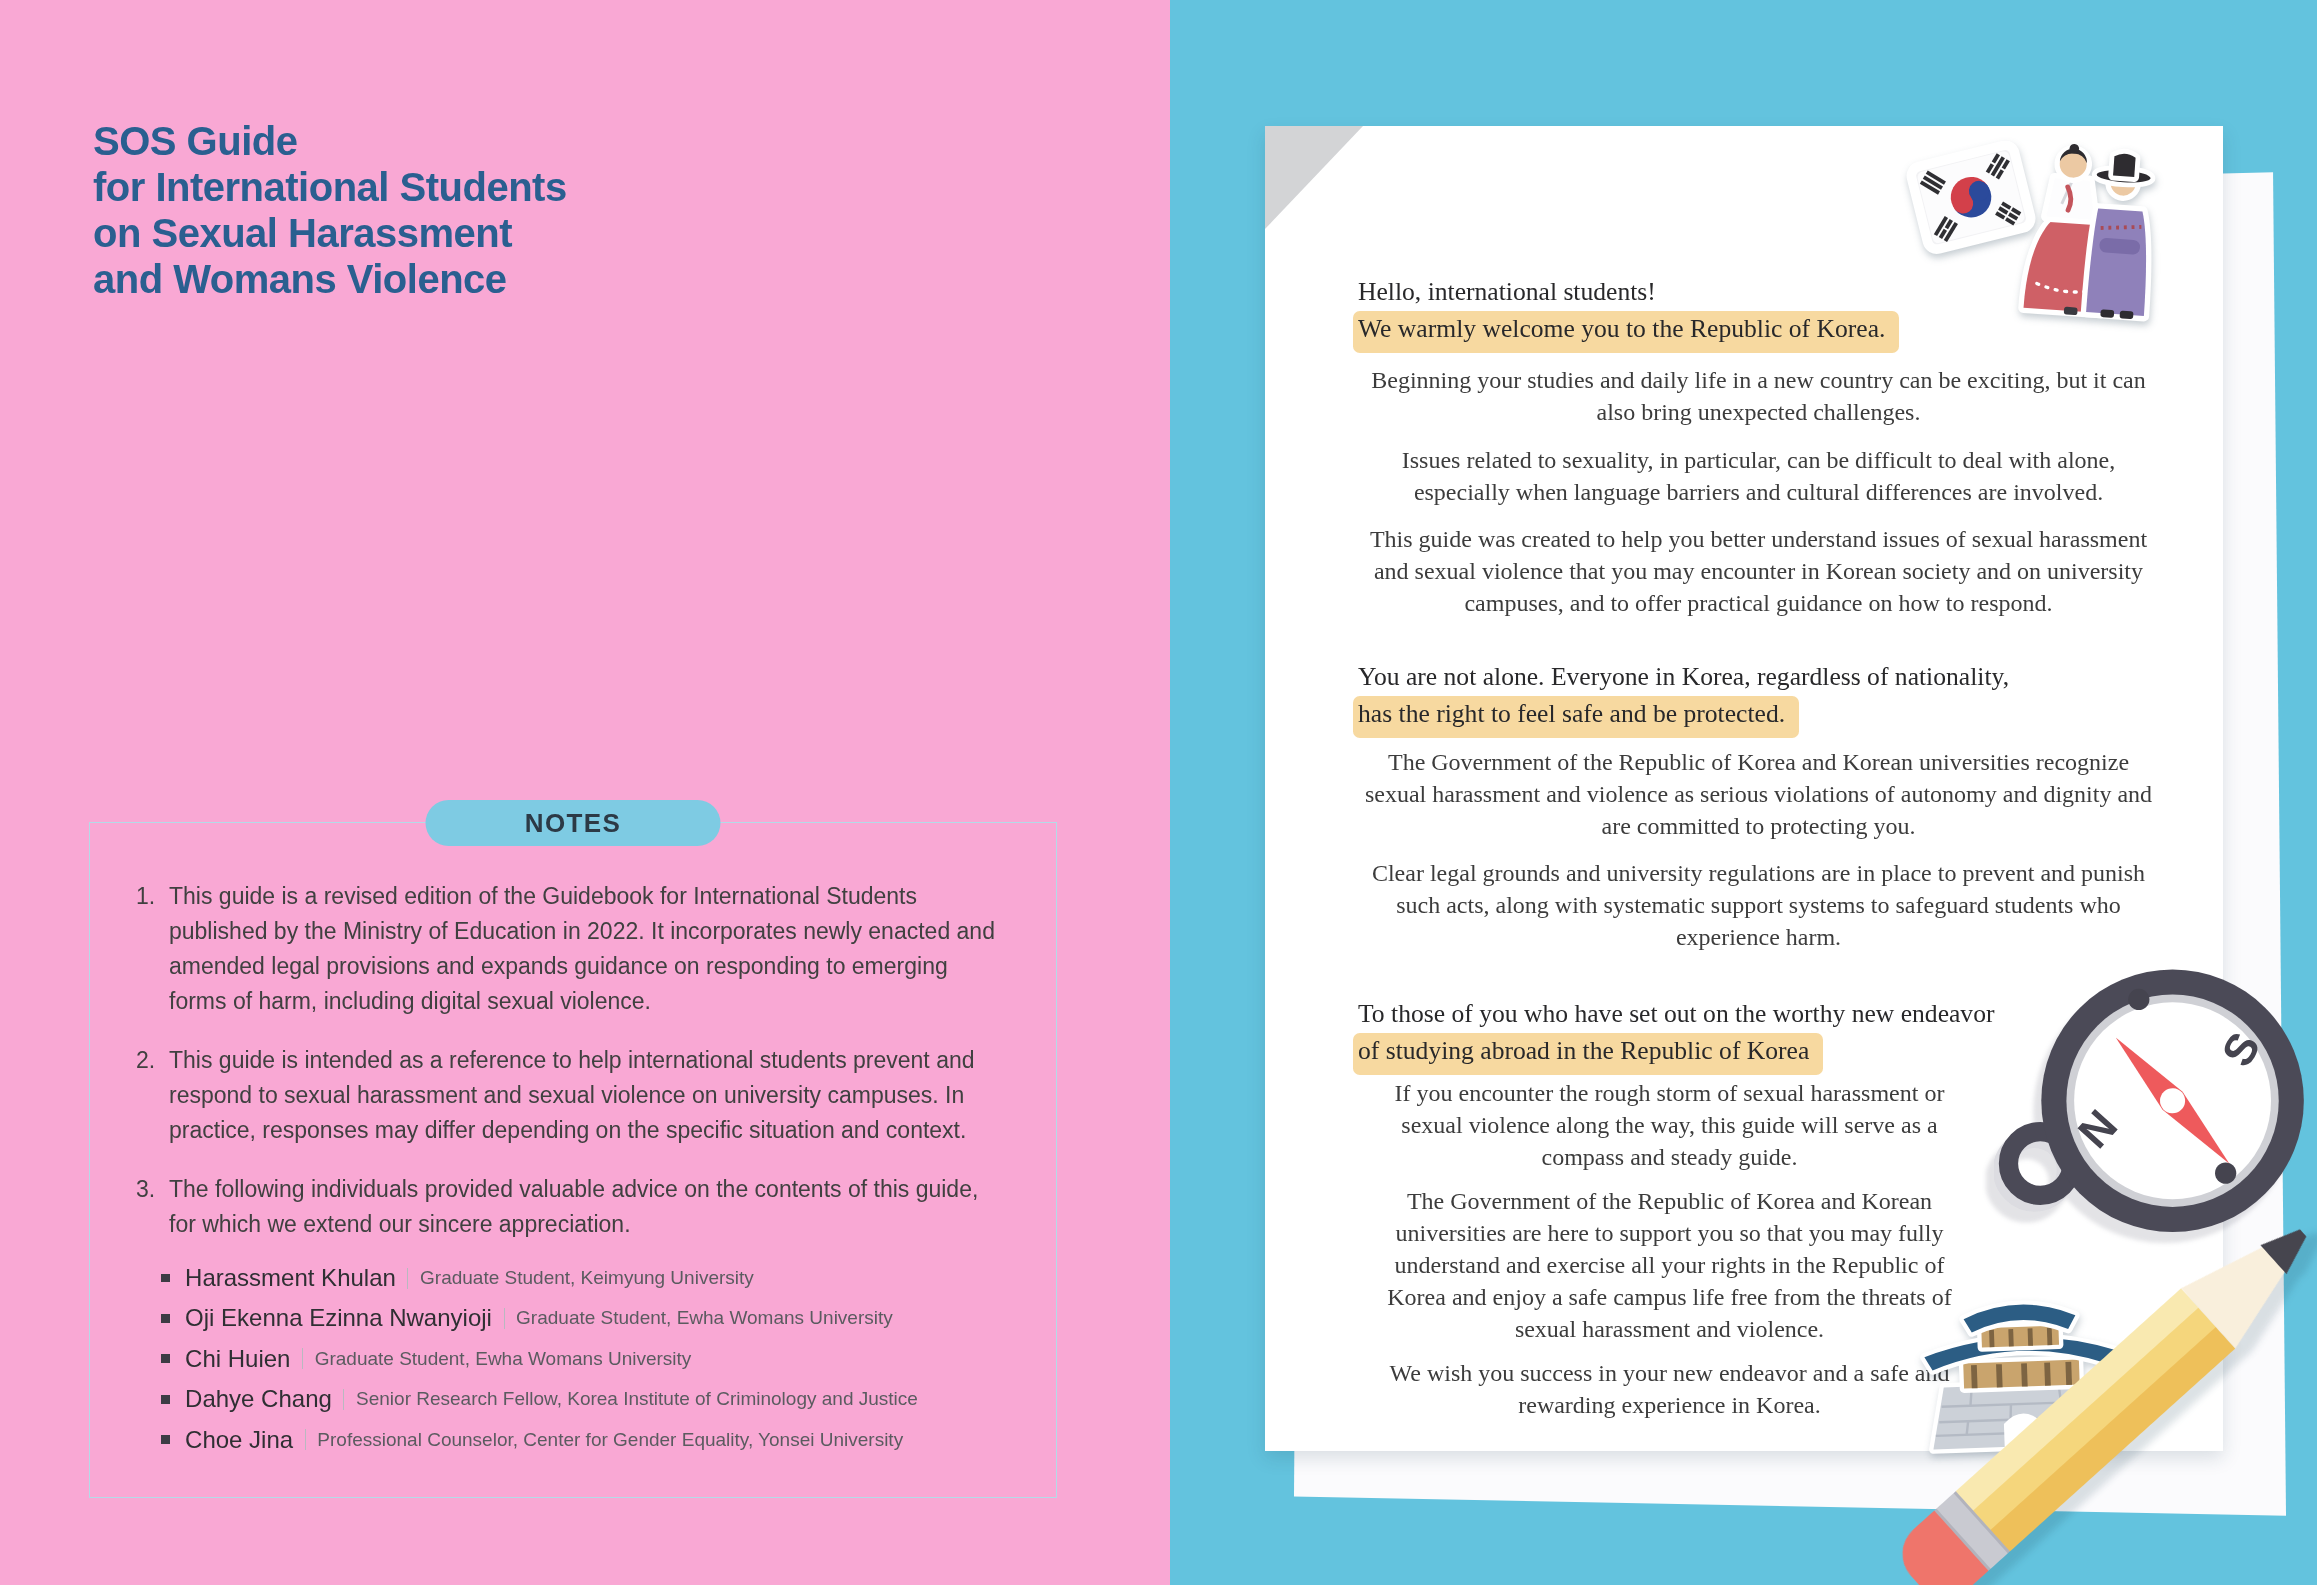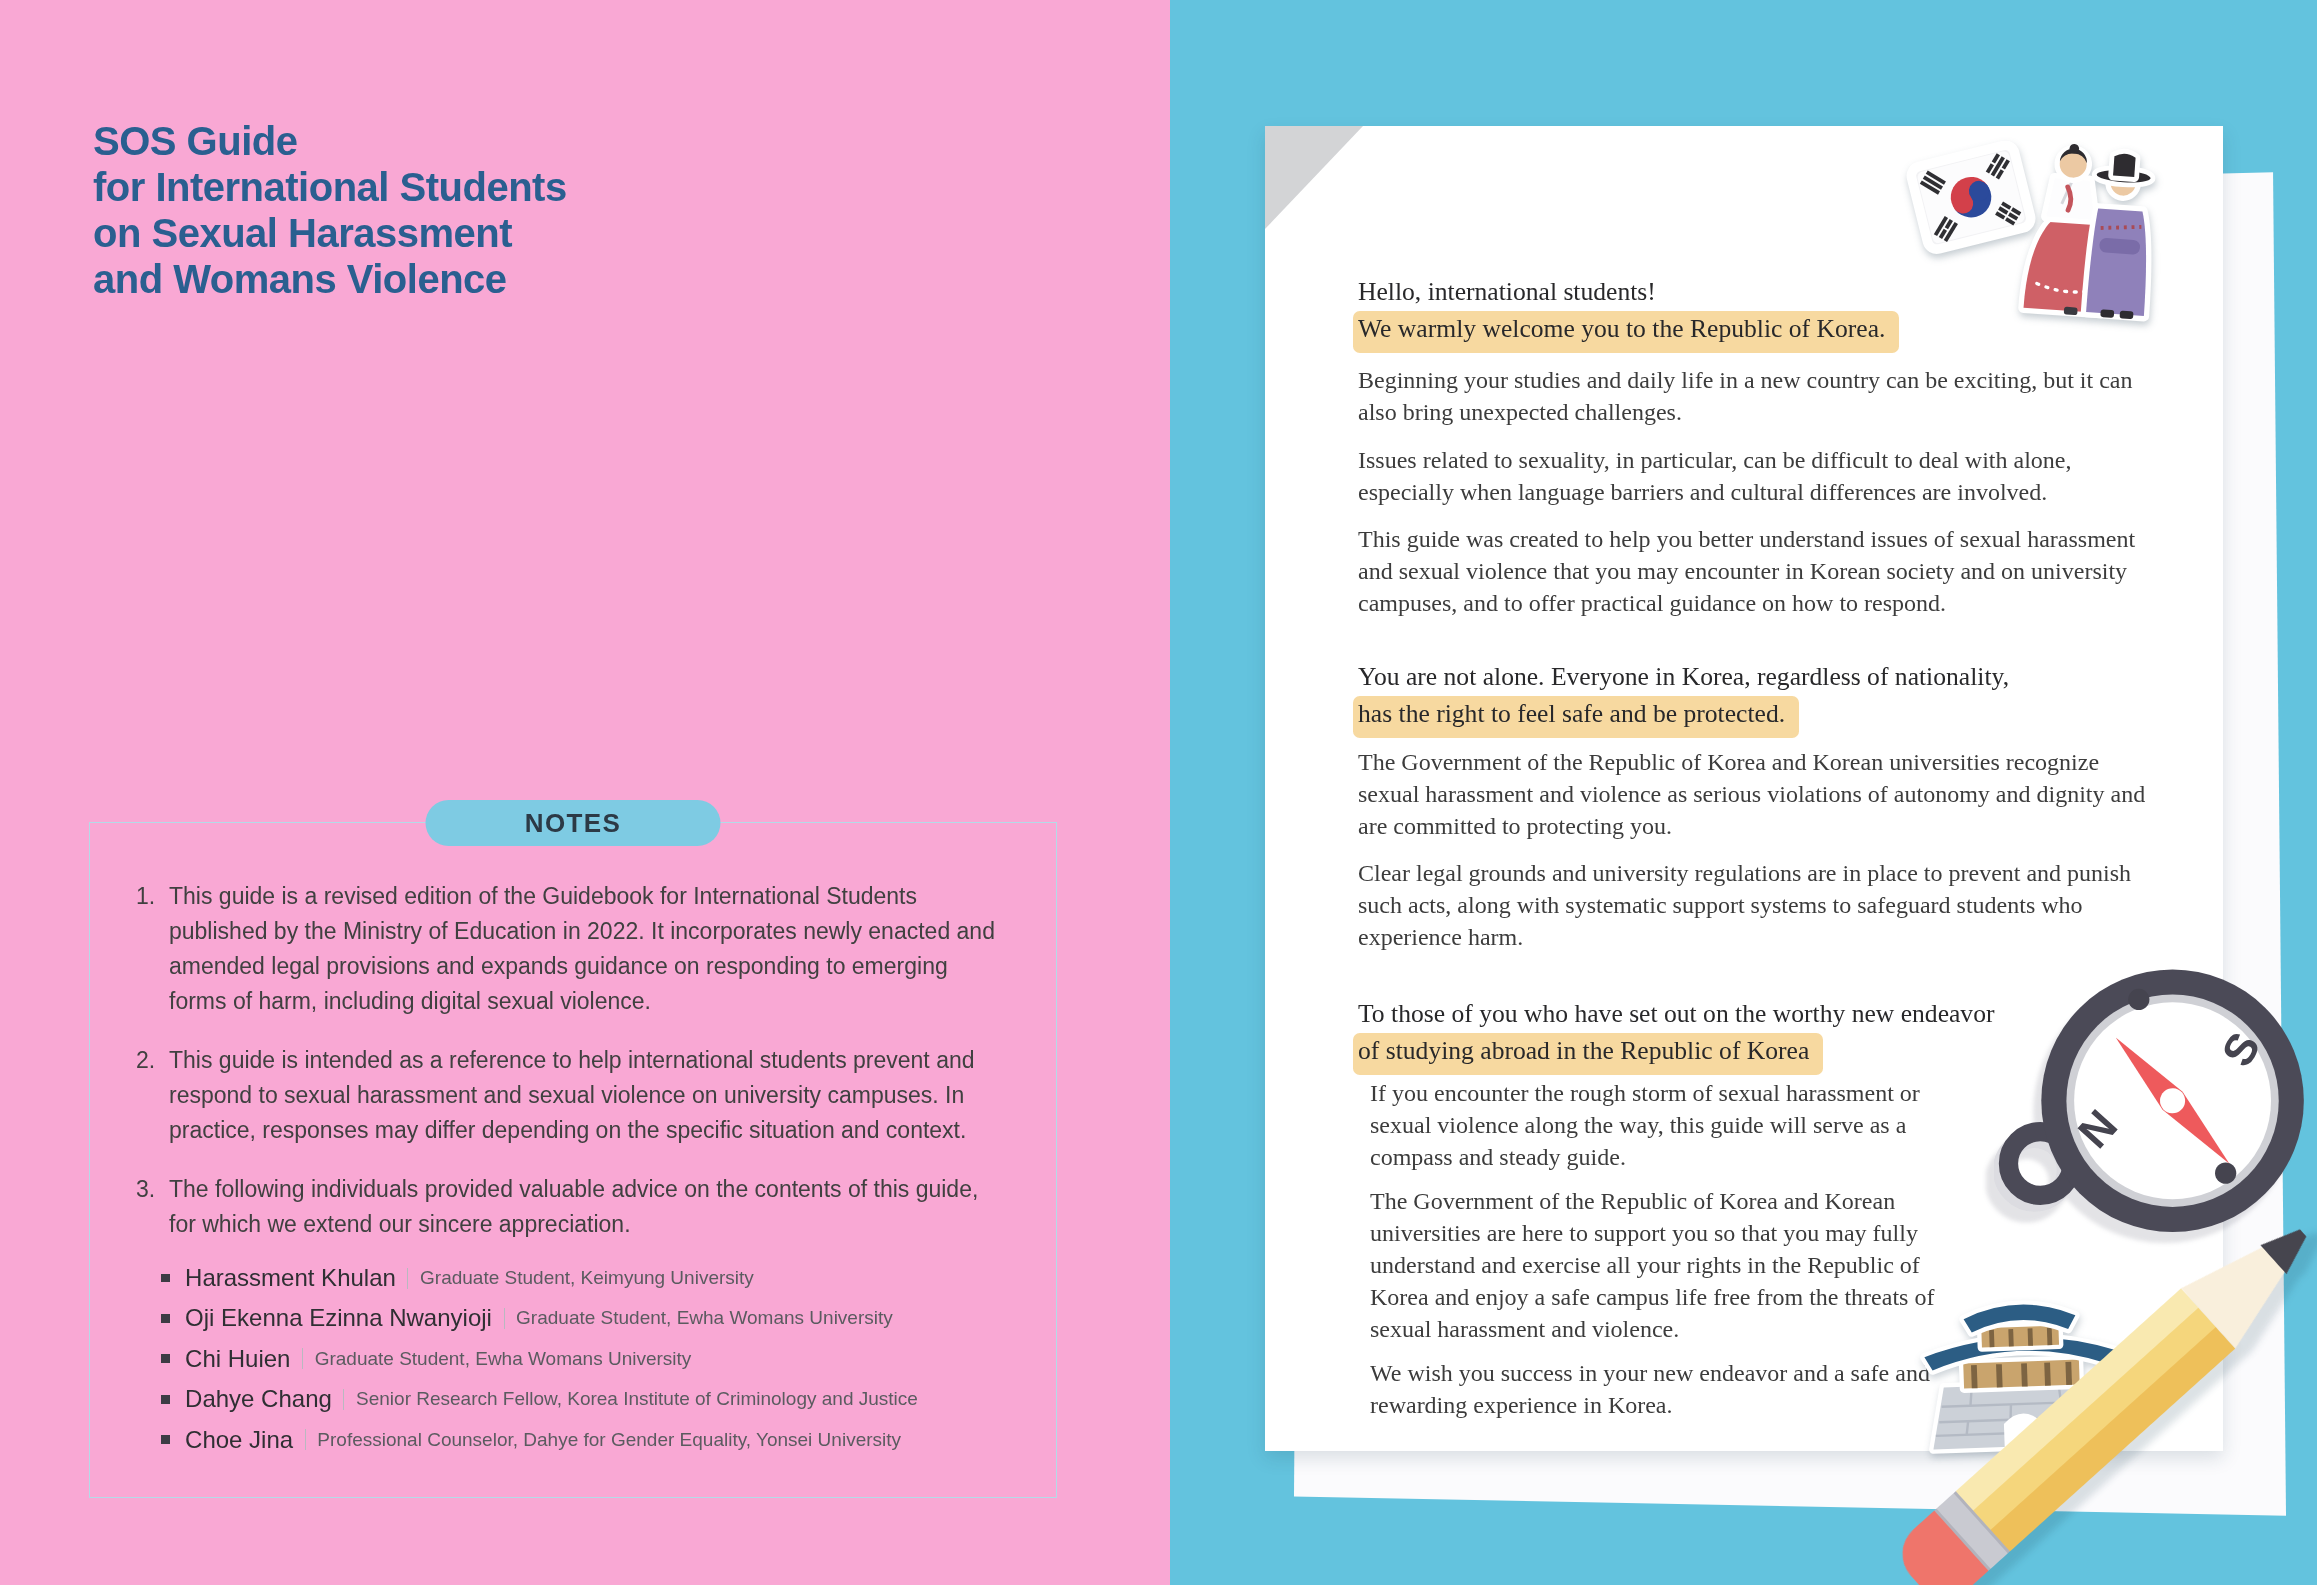--- a/index.html
+++ b/index.html
@@ -30,21 +30,21 @@
   .back-paper{position:absolute;left:122px;top:153px;width:998px;height:1371px;background:#fbfbfd;
               clip-path:polygon(1.2% 3.2%,98.3% 1.4%,99.6% 99.4%,0.2% 98%);
               filter:drop-shadow(0 4.8px 6.8px rgba(30,60,80,.22));}
   .paper{position:absolute;left:95px;top:126px;width:958px;height:1325px;background:#ffffff;
          box-shadow:0 7.7px 17.4px rgba(30,60,80,.15);}
   .fold{position:absolute;left:0;top:0;width:98px;height:103px;background:#d3d4d6;
         clip-path:polygon(0 0,100% 0,0 100%);}
   .letter{position:absolute;left:93px;top:147px;width:801px;
           font-family:"Liberation Serif",serif;color:#3c3c3c;font-size:24px;line-height:32px;}
   .l-head{font-size:25.6px;line-height:37px;font-weight:normal;color:#28282a;}
-  .letter p{margin:15.4px 0 0 0;}
+  .letter p{margin:15.4px 0 0 0;text-align:center;}
   .letter p.first{margin-top:17.4px;}
   .gap{margin-top:39px;}
   .gap2{margin-top:42px;}
   .hl{background:#f7d9a0;padding:2.9px 13.5px 9.7px 4.8px;margin-left:-4.8px;border-radius:6.8px;}
   .narrow{width:623px;}
   .narrow p{margin:12px;}
   .narrow p.first{margin-top:7.7px;}
   
   .pencil{position:absolute;left:746px;top:1582px;width:521px;height:81px;margin-top:-41px;
           transform:rotate(-42deg);transform-origin:0 50%;display:flex;
@@ -109,21 +109,21 @@
         <div class="contrib">
           <span class="bullet"></span>
           <span class="c-name">Dahye Chang</span>
           <span class="c-div"></span>
           <span class="c-role">Senior Research Fellow, Korea Institute of Criminology and Justice</span>
         </div>
         <div class="contrib">
           <span class="bullet"></span>
           <span class="c-name">Choe Jina</span>
           <span class="c-div"></span>
-          <span class="c-role">Professional Counselor, Dahye for Gender Equality, Yonsei University</span>
+          <span class="c-role">Professional Counselor, Center for Gender Equality, Yonsei University</span>
         </div>
       </div>
     </div>
   </section>
 
   <section class="right-page">
     <div class="back-paper"></div>
 
     <div class="paper">
       <div class="fold"></div>

